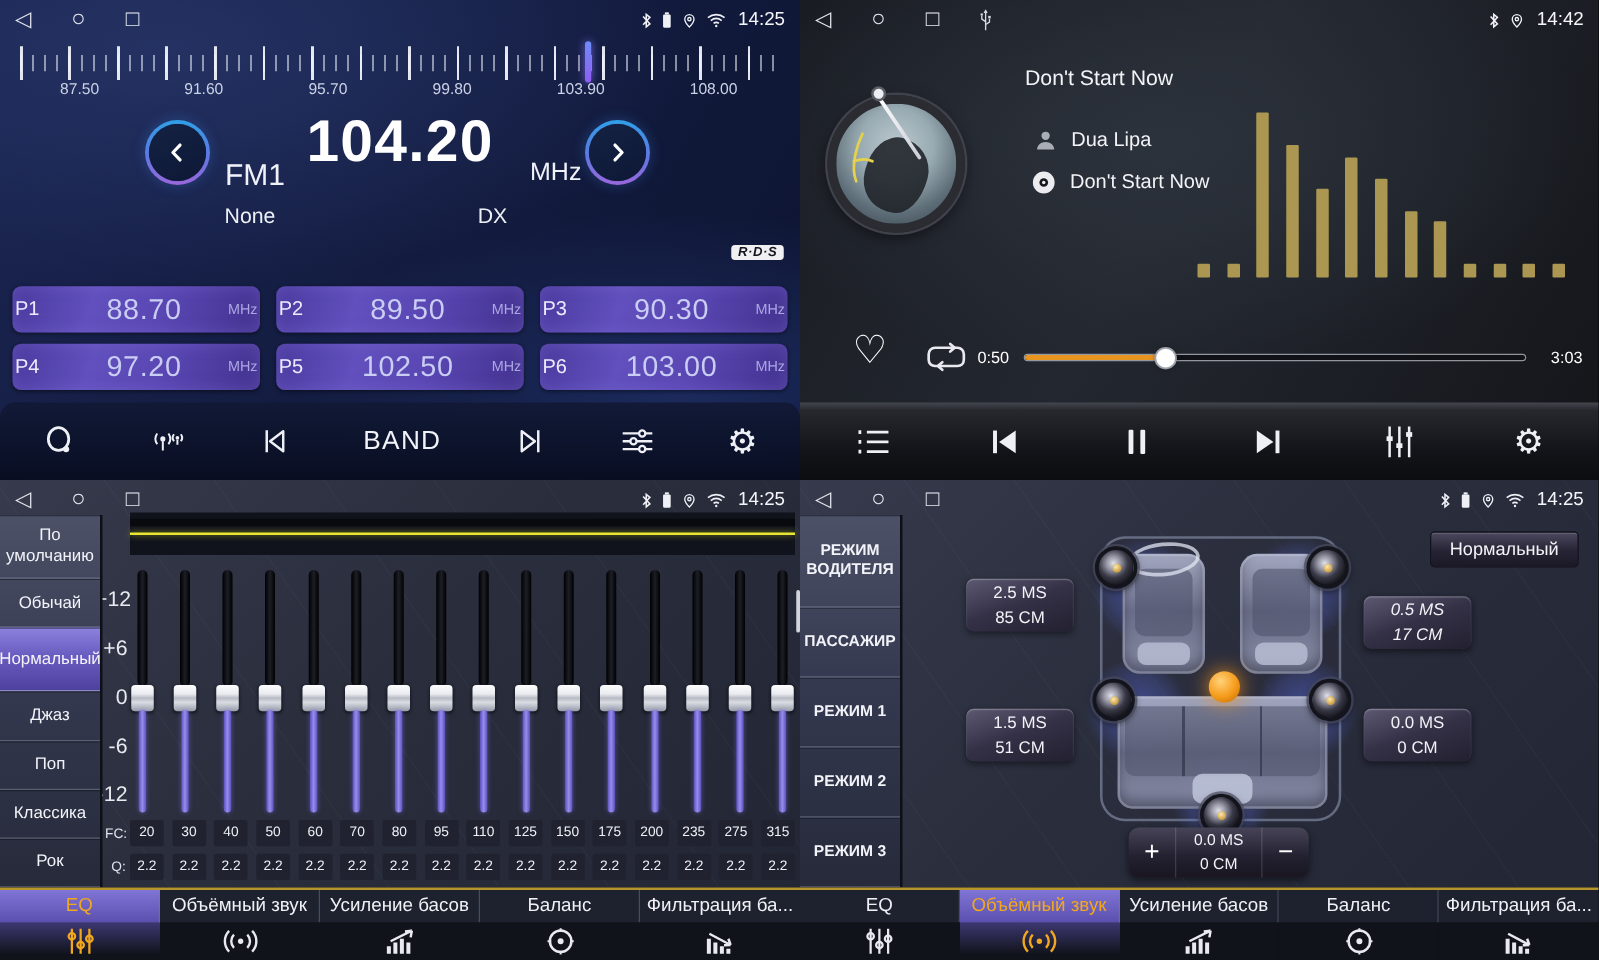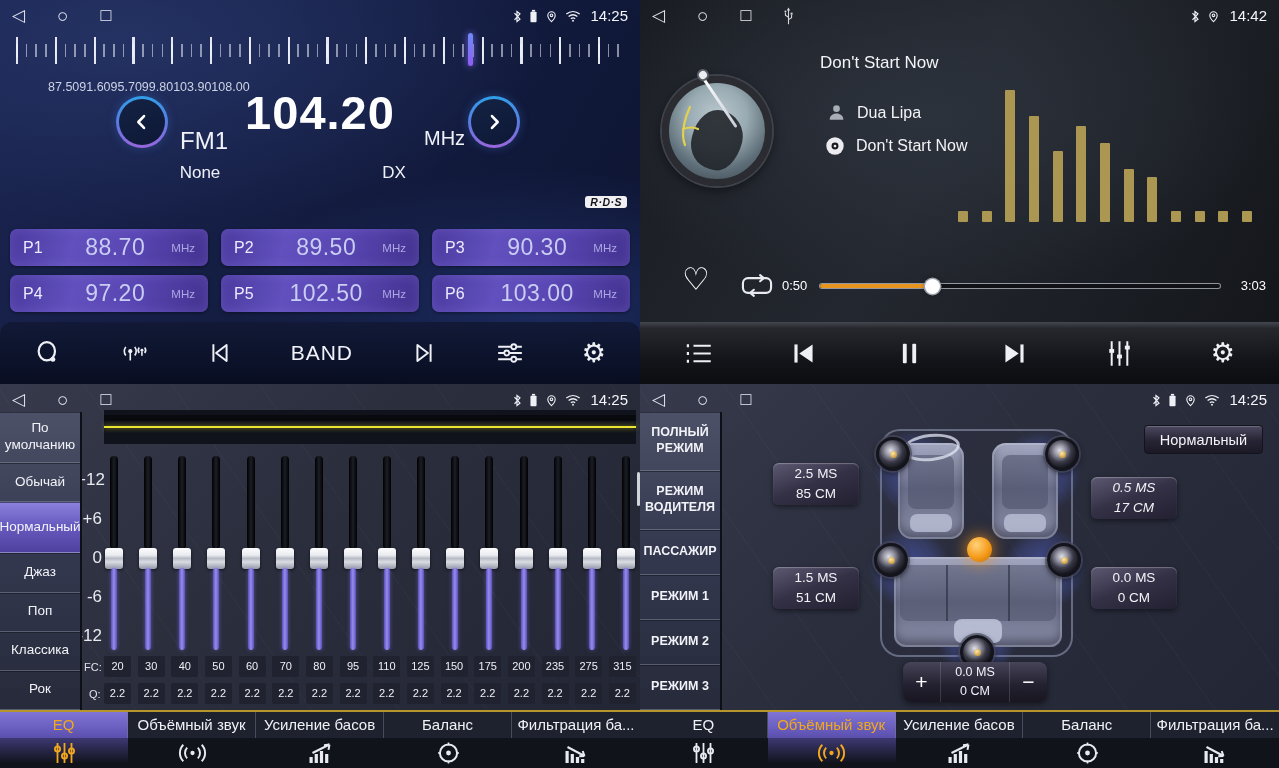--- a/index.html
+++ b/index.html
@@ -16,34 +16,34 @@
 .icn{display:inline-flex;align-items:center;justify-content:center;color:#eef0f6;}
 .icn svg{display:block;}
 .gear-glyph{font-size:27px;line-height:1;}
 .heart-glyph{font-size:31px;line-height:1;}
 
 
 .radio{background:radial-gradient(120% 90% at 20% 10%,#243263 0%,rgba(0,0,0,0) 55%),radial-gradient(80% 60% at 85% 80%,#1c2b5e 0%,rgba(0,0,0,0) 60%),linear-gradient(120deg,#1a2450 0%,#141d42 45%,#0d1430 100%);}
 .ticks-minor{position:absolute;left:16px;right:16px;top:44px;height:13px;background:repeating-linear-gradient(90deg,rgba(235,238,250,.55) 0 1.6px,transparent 1.6px 9.7px);}
 .ticks-major{position:absolute;left:16px;right:16px;top:37px;height:27px;background:repeating-linear-gradient(90deg,rgba(245,247,255,.92) 0 2.2px,transparent 2.2px 38.8px);}
 .freq-pointer{position:absolute;left:468px;top:33px;width:5px;height:33px;border-radius:3px;background:linear-gradient(180deg,#6d8cf6,#8f5df3);box-shadow:0 0 7px rgba(125,105,245,.9);}
-.scale-labels{position:absolute;left:48px;right:50px;top:80px;display:flex;}
+.scale-labels{position:absolute;left:48px;right:50px;top:64px;display:flex;justify-content:space-between;}
 .rlabel{font-size:12.5px;color:#ccd2e6;}
 .chev{position:absolute;width:52px;height:52px;border-radius:50%;border:3px solid transparent;background:linear-gradient(150deg,#152243,#0d1836) padding-box,linear-gradient(180deg,#2f9fe8 0%,#5e78e0 55%,#9a66dc 100%) border-box;display:flex;align-items:center;justify-content:center;color:#fff;cursor:pointer;box-shadow:0 0 10px rgba(60,120,220,.35);}
 .chev svg{width:22px;height:22px;}
 .chev-l{left:116px;top:96px;}
 .chev-r{left:468px;top:96px;}
 .band-label{position:absolute;left:180px;top:127px;font-size:24px;color:#f0f2fa;}
 .freq-main{position:absolute;left:228px;width:184px;top:85px;text-align:center;font-size:47px;font-weight:700;color:#fff;letter-spacing:1px;}
 .unit-label{position:absolute;left:424px;top:127px;font-size:20px;color:#f0f2fa;}
 .ps-name{position:absolute;left:163px;width:74px;top:163px;text-align:center;font-size:17px;color:#eef0f8;}
 .dx-mode{position:absolute;left:372px;width:44px;top:163px;text-align:center;font-size:17px;color:#eef0f8;}
 .rds-badge{position:absolute;right:13px;top:196px;background:#f0f0f3;color:#14141e;font-size:10.5px;font-weight:700;font-style:italic;padding:0 5px;border-radius:3px;letter-spacing:.5px;}
 .preset-grid{position:absolute;left:10px;right:10px;top:229px;display:grid;grid-template-columns:repeat(3,1fr);grid-auto-rows:37px;column-gap:13px;row-gap:9px;}
-.preset-btn{display:flex;align-items:center;padding:0 13px;border-radius:7px;cursor:pointer;background:linear-gradient(105deg,#4a3a9e 0%,#6150bd 32%,#5a47b4 60%,#43338f 100%);box-shadow:inset 0 0 12px rgba(150,130,235,.28),0 1px 3px rgba(0,0,0,.4);}
+.preset-btn{display:flex;align-items:center;padding:0 2px;border-radius:7px;cursor:pointer;background:linear-gradient(105deg,#4a3a9e 0%,#6150bd 32%,#5a47b4 60%,#43338f 100%);box-shadow:inset 0 0 12px rgba(150,130,235,.28),0 1px 3px rgba(0,0,0,.4);}
 .p-id{font-size:16px;color:#eceafd;width:36px;}
 .p-freq{flex:1;text-align:center;font-size:23px;color:#c9cdf4;letter-spacing:.5px;}
 .p-unit{font-size:11.5px;color:#aca6e4;}
 .toolbar{position:absolute;left:0;right:0;bottom:0;height:62px;display:flex;align-items:center;justify-content:space-between;}
 .radio-toolbar{padding:0 34px;border-radius:12px 12px 0 0;background:linear-gradient(180deg,rgba(17,25,54,.95),rgba(8,13,32,.96));color:#eef0f6;}
 .radio-toolbar .icn svg{width:28px;height:28px;}
 .band-text{font-size:21px;color:#f2f3fa;letter-spacing:1px;cursor:pointer;}
 
 
 .player{background:radial-gradient(90% 80% at 45% 30%,#2c323c 0%,rgba(0,0,0,0) 60%),linear-gradient(120deg,#191c22 0%,#23272f 45%,#131519 100%);}
@@ -708,21 +708,20 @@
                 <path d="M5.4 9c4-3.2 9.2-3.2 13.2 0"></path>
                 <path d="M8.8 12.4c2-1.6 4.4-1.6 6.4 0"></path>
                 <circle cx="12" cy="15.4" r="1.4" fill="currentColor" stroke="none"></circle>
               </svg>
             </span>
           </span>
         <span class="sb-time">14:25</span>
       </div>
     </div>
     <aside class="side sf-side">
-        <div class="side-item tall">ПОЛНЫЙ РЕЖИМ</div>
         <div class="side-item tall">РЕЖИМ ВОДИТЕЛЯ</div>
         <div class="side-item">ПАССАЖИР</div>
         <div class="side-item">РЕЖИМ 1</div>
         <div class="side-item">РЕЖИМ 2</div>
         <div class="side-item">РЕЖИМ 3</div>
       </aside>
     <button class="sf-preset">Нормальный</button>
     <div class="seatbox">
       <div class="glow g-fl"></div>
       <div class="glow g-fr"></div>

